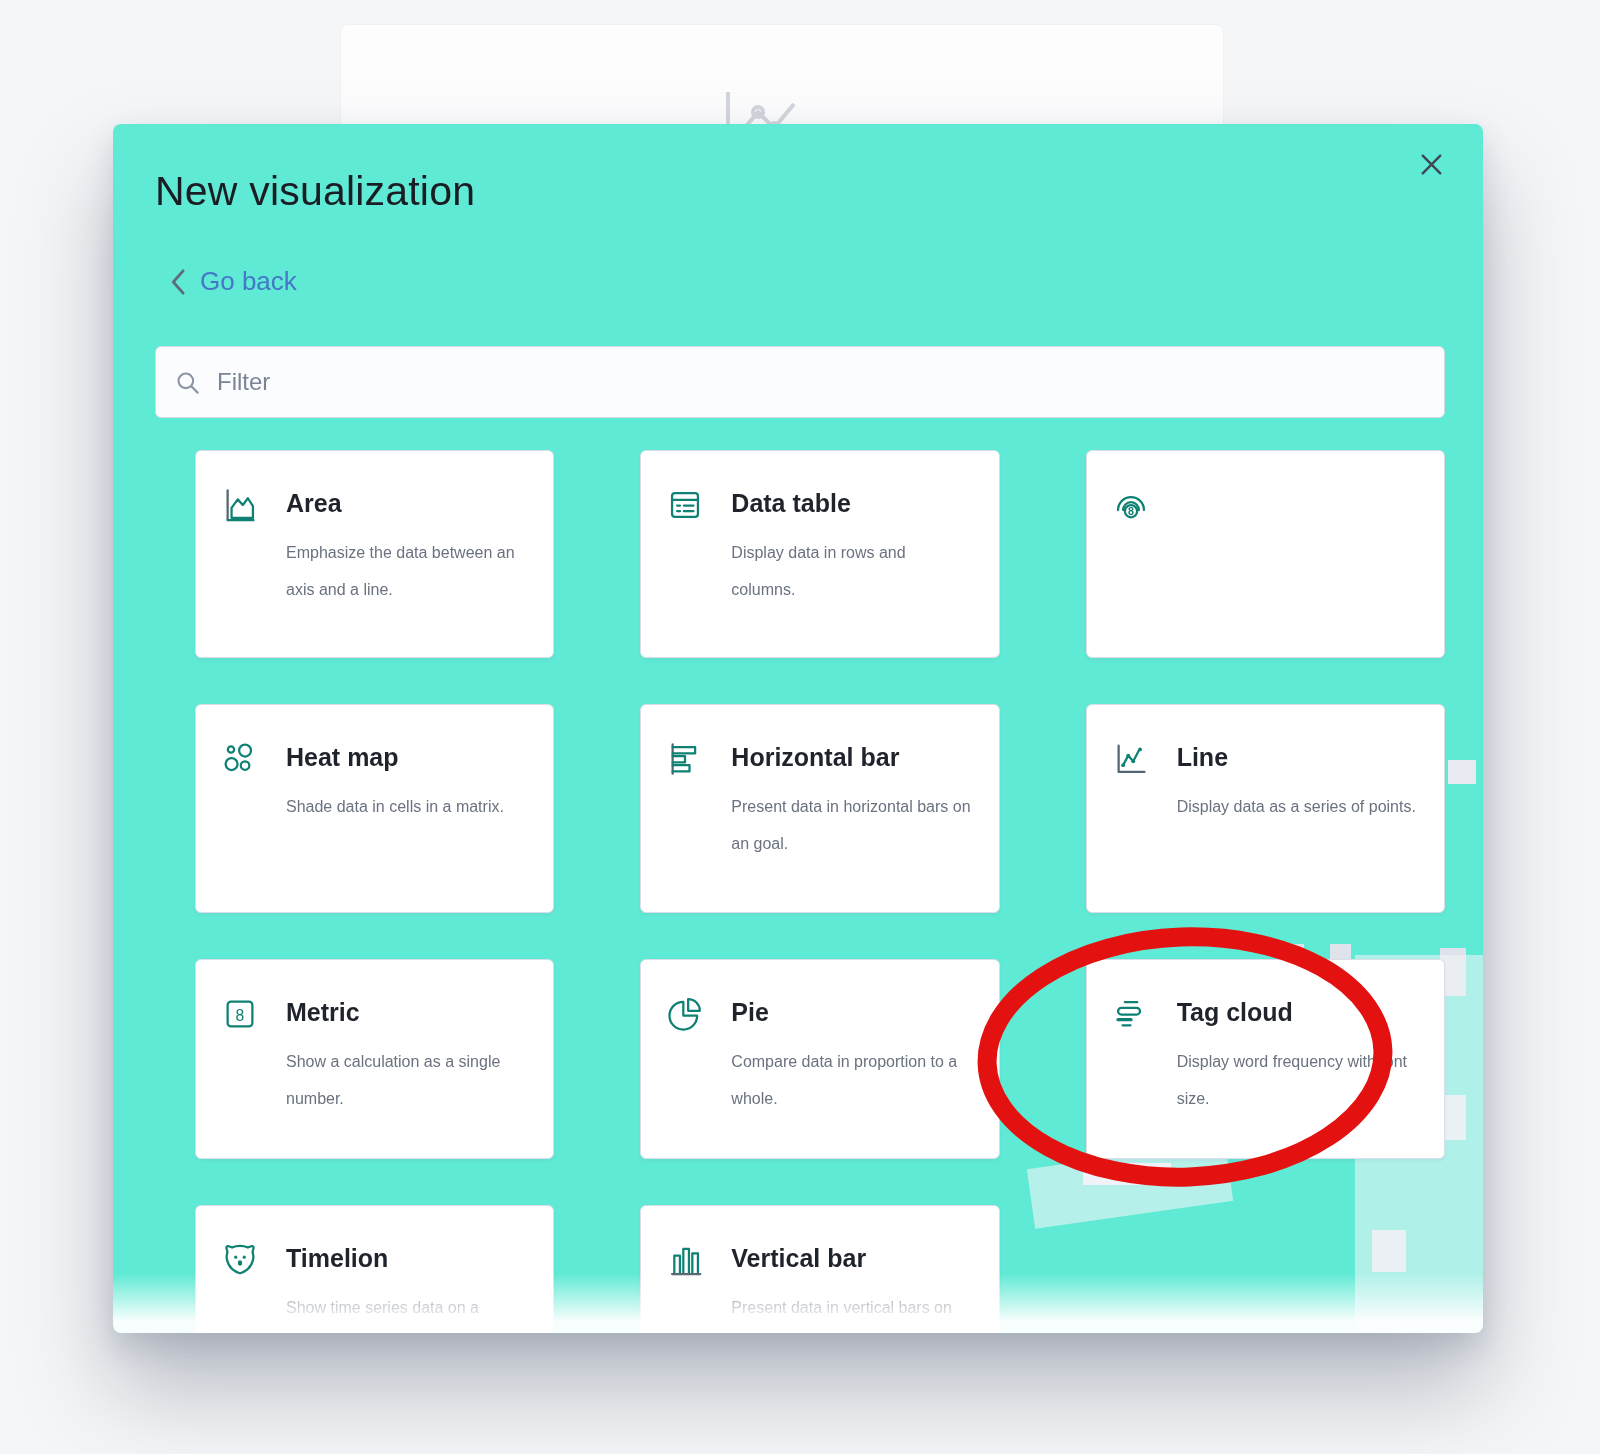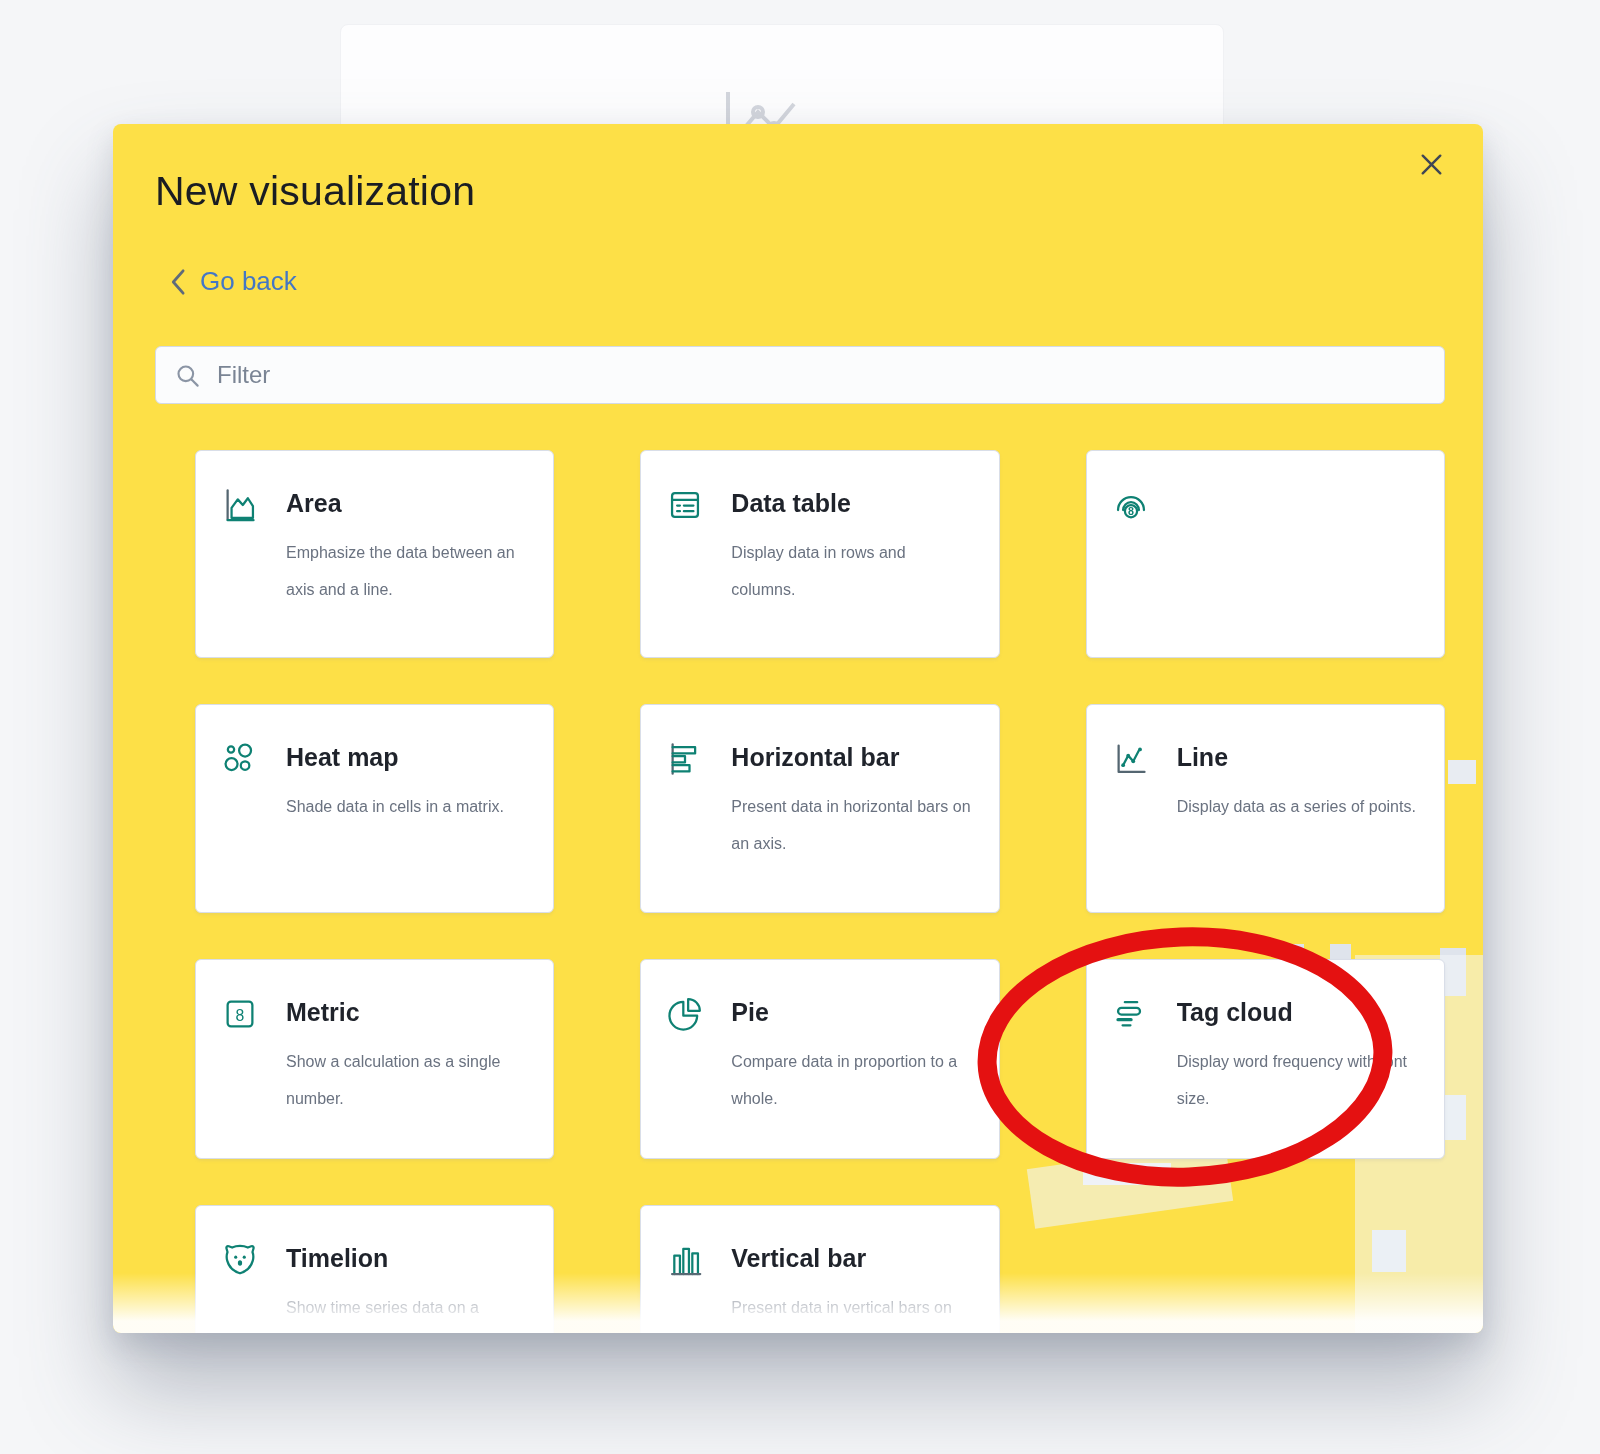--- a/index.html
+++ b/index.html
@@ -13,21 +13,21 @@
   
   .bg-top-card {
     position:absolute; left:340px; top:24px; width:884px; height:118px;
     background:#fdfdfe; border:1px solid #f0f1f4; border-radius:8px;
   }
   .bg-chart-glyph { position:absolute; left:722px; top:88px; }
 
   
   .modal {
     position:absolute; left:113px; top:124px; width:1370px; height:1209px;
-    background:#fde047; border-radius:8px;
+    background:#5eead4; border-radius:8px;
     box-shadow:0 12px 28px rgba(80,90,110,.18), 0 55px 90px rgba(80,90,110,.38);
     overflow:hidden;
   }
   
   .deco { position:absolute; z-index:0; }
   .d1 { left:1170px; top:820px; width:21px; height:21px; background:#dfe4ec; }
   .d2 { left:1217px; top:820px; width:21px; height:21px; background:#dfe4ec; }
   .d3 { left:1327px; top:824px; width:26px; height:48px; background:#dfe4ec; }
   .d4 { left:1335px; top:636px; width:28px; height:24px; background:#e8ecf2; }
   .d5 { left:1327px; top:971px; width:26px; height:45px; background:#e3e8ef; }
@@ -48,21 +48,21 @@
   }
 
   .go-back {
     position:absolute; left:56px; top:142px; z-index:1;
     display:flex; align-items:center; gap:14px;
     font-size:26px; color:#4477c5; text-decoration:none; cursor:pointer;
   }
 
   .filter-box {
     position:absolute; left:42px; top:222px; z-index:1;
-    width:1290px; height:58px;
+    width:1290px; height:72px;
     background:#fbfcfd; border:1px solid #d3dae6; border-radius:6px;
     display:flex; align-items:center; padding:0 18px; gap:16px;
   }
   .filter-box input {
     flex:1; border:none; outline:none; background:transparent;
     font-size:24px; color:#343741; font-family:"Liberation Sans", sans-serif;
   }
   .filter-box input::placeholder { color:#7a8494; }
 
   .cards-grid {
@@ -190,21 +190,21 @@
       <svg class="card-icon" width="36" height="36" viewBox="0 0 32 32" fill="none" stroke-linecap="round" stroke-linejoin="round">
         <path d="M5 3v26" stroke="#546671" stroke-width="2"></path>
         <g stroke="#0e8173" stroke-width="2">
           <path d="M5 5.5h20v5.5H5"></path>
           <path d="M5 13.5h11v5.5H5"></path>
           <path d="M5 21.5h15v5.5H5"></path>
         </g>
       </svg>
       <div>
         <div class="card-title">Horizontal bar</div>
-        <div class="card-desc">Present data in horizontal bars on an axis.</div>
+        <div class="card-desc">Present data in horizontal bars on an goal.</div>
       </div>
     </div>
 
     <div class="card">
       <svg class="card-icon" width="36" height="36" viewBox="0 0 32 32" fill="none" stroke-linecap="round" stroke-linejoin="round">
         <path d="M5 4v23.5h23" stroke="#546671" stroke-width="2"></path>
         <path d="M9 21.5l4.5-8.5 4.5 5 5-9.5" stroke="#0e8173" stroke-width="2"></path>
         <g fill="#0e8173" stroke="none">
           <circle cx="9" cy="21.5" r="1.7"></circle>
             <circle cx="13.5" cy="13" r="1.7"></circle>

